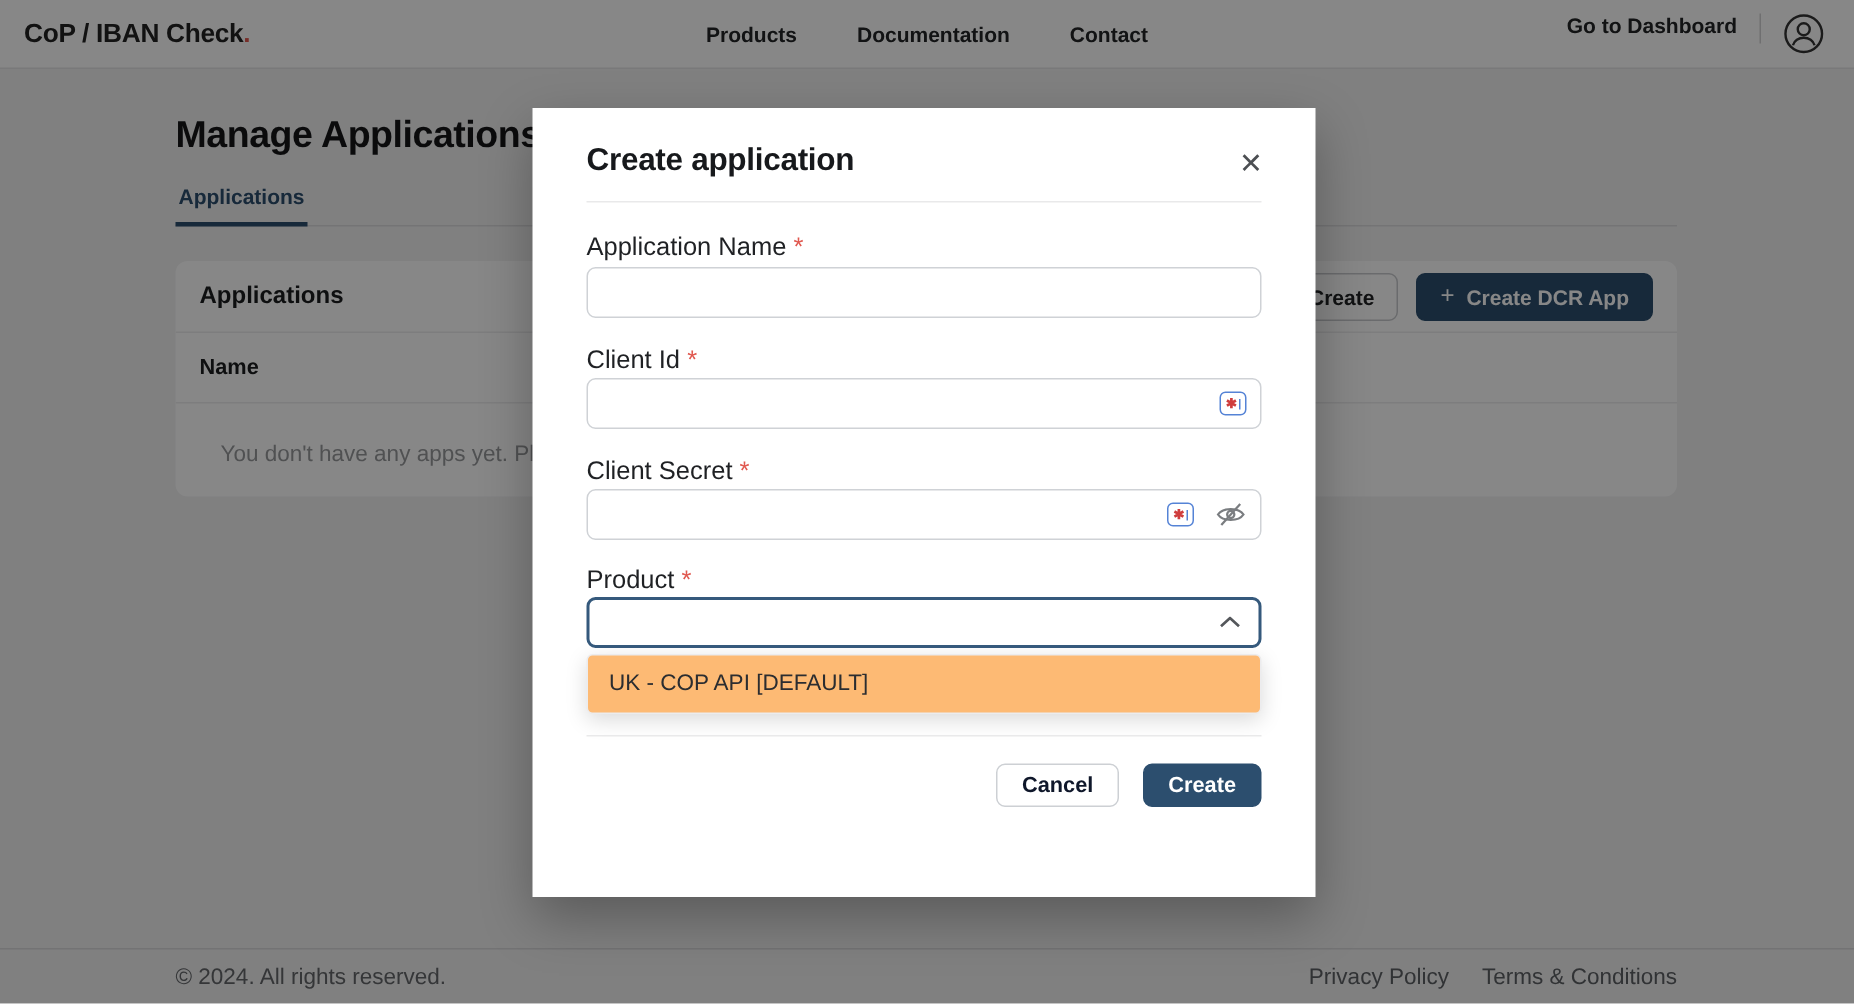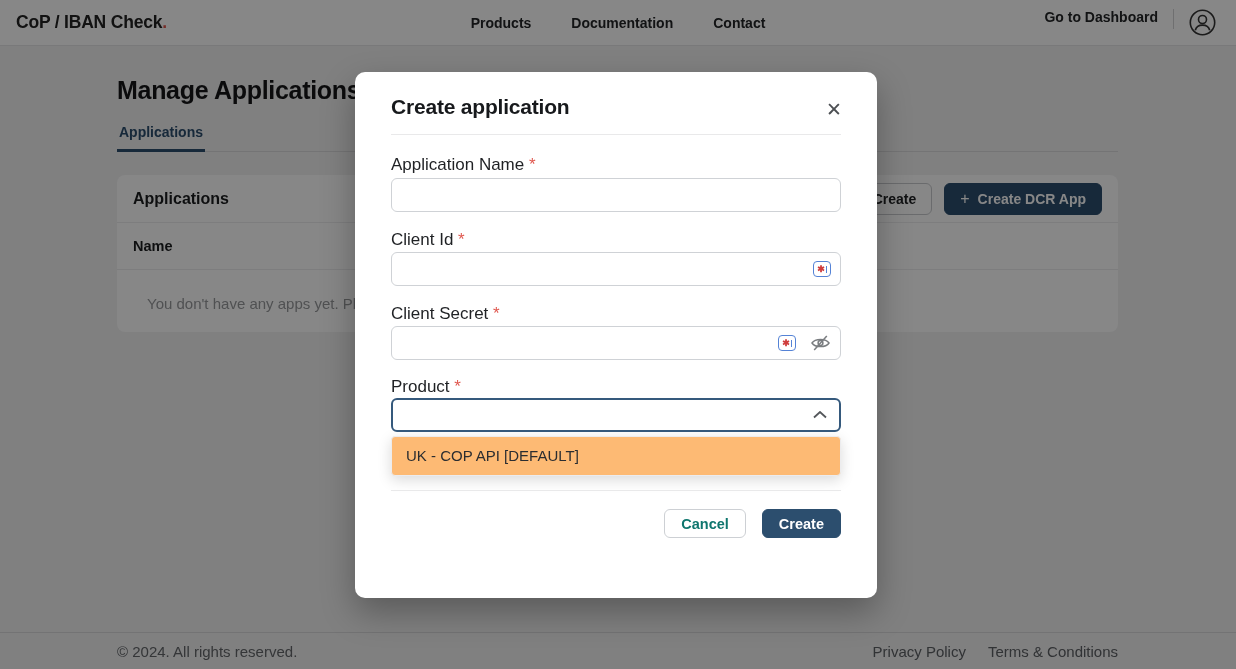--- a/index.html
+++ b/index.html
@@ -42,21 +42,21 @@
   
   .footer { position:absolute; left:0; right:0; bottom:0; height:37px; border-top:1px solid #dadadc;
             background:#f1f1f2; display:flex; align-items:center; justify-content:space-between;
             padding:0 118px 0 117px; font-size:15px; color:#64676a; }
   .footer-links { display:flex; gap:22px; }
   .footer-link { cursor:pointer; color:#5d6064; }
 
   
   .overlay { position:absolute; inset:0; background:rgba(0,0,0,0.47); z-index:40; }
   .modal { position:absolute; left:355px; top:72px; width:522px; height:526px; background:#fff;
-           border-radius:10px; box-shadow:0 14px 34px rgba(0,0,0,0.30); padding:0 36px; z-index:50; }
+           border-radius:0; box-shadow:0 14px 34px rgba(0,0,0,0.30); padding:0 36px; z-index:50; }
   .modal-title { margin:0; padding-top:22px; font-size:21px; line-height:26px; font-weight:bold;
                  letter-spacing:-0.2px; color:#17191c; }
   .modal-close { position:absolute; top:26px; right:32px; width:22px; height:22px; display:flex;
                  align-items:center; justify-content:center; font-size:19px; color:#4c4f53; cursor:pointer;
                  font-weight:normal; }
   .m-divider { border:none; border-top:1px solid #e9e9ea; margin:14px 0 0; }
   .f-label { margin-top:19px; font-size:17px; line-height:18px; font-weight:normal; color:#1f2124; }
   .f-label.first { margin-top:21px; }
   .f-label.product { margin-top:18px; }
   .req { color:#e0584f; }
@@ -72,21 +72,21 @@
   .pm-icon .caret { width:1px; height:7px; background:#5583d6; }
   .select-box { position:relative; margin-top:2px; height:34px; border:2px solid #35597c; border-radius:6px;
                 background:#fff; cursor:pointer; }
   .select-chevron { position:absolute; right:12px; top:50%; transform:translateY(-50%); display:flex; }
   .dropdown { margin-top:4px; background:#fdba74; border:1px solid #ececee; border-radius:4px;
               box-shadow:0 4px 14px rgba(0,0,0,0.15); overflow:hidden; }
   .dropdown-option { padding:8px 14px; font-size:15px; line-height:22px; color:#2b2d30; cursor:pointer; }
   .modal-footer { margin-top:18px; display:flex; justify-content:flex-end; align-items:center; gap:16px; }
   .m-btn { height:29px; border-radius:6px; font-size:14.5px; font-weight:bold; padding:0 16px; cursor:pointer;
            font-family:"Liberation Sans", sans-serif; display:inline-flex; align-items:center; }
-  .m-btn-cancel { background:#fff; border:1px solid #cdd0d4; color:#0f766e; }
+  .m-btn-cancel { background:#fff; border:1px solid #cdd0d4; color:#0f172a; }
   .m-btn-create { background:#2c4e6e; border:1px solid #2c4e6e; color:#fff; }
   svg { display:block; }
 </style>
 </head>
 <body>
 
 <div class="screen">
 
   <header class="navbar">
     <div class="logo"><span>CoP / IBAN Check</span><span class="dot">.</span></div>

